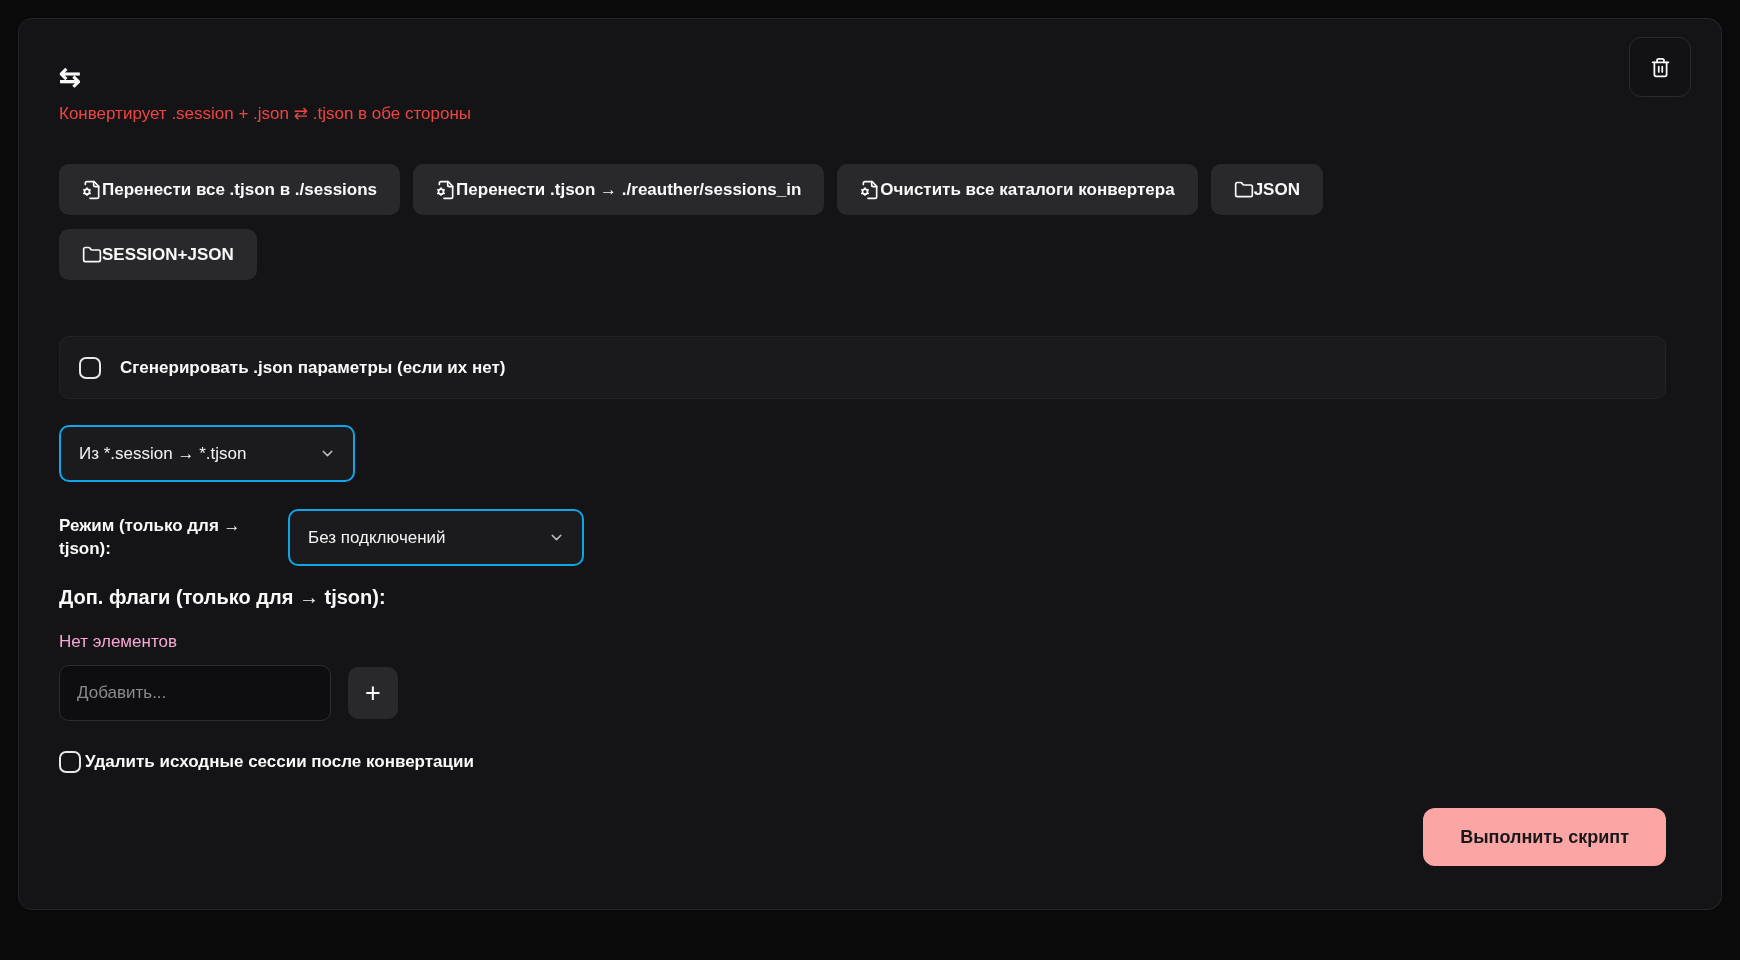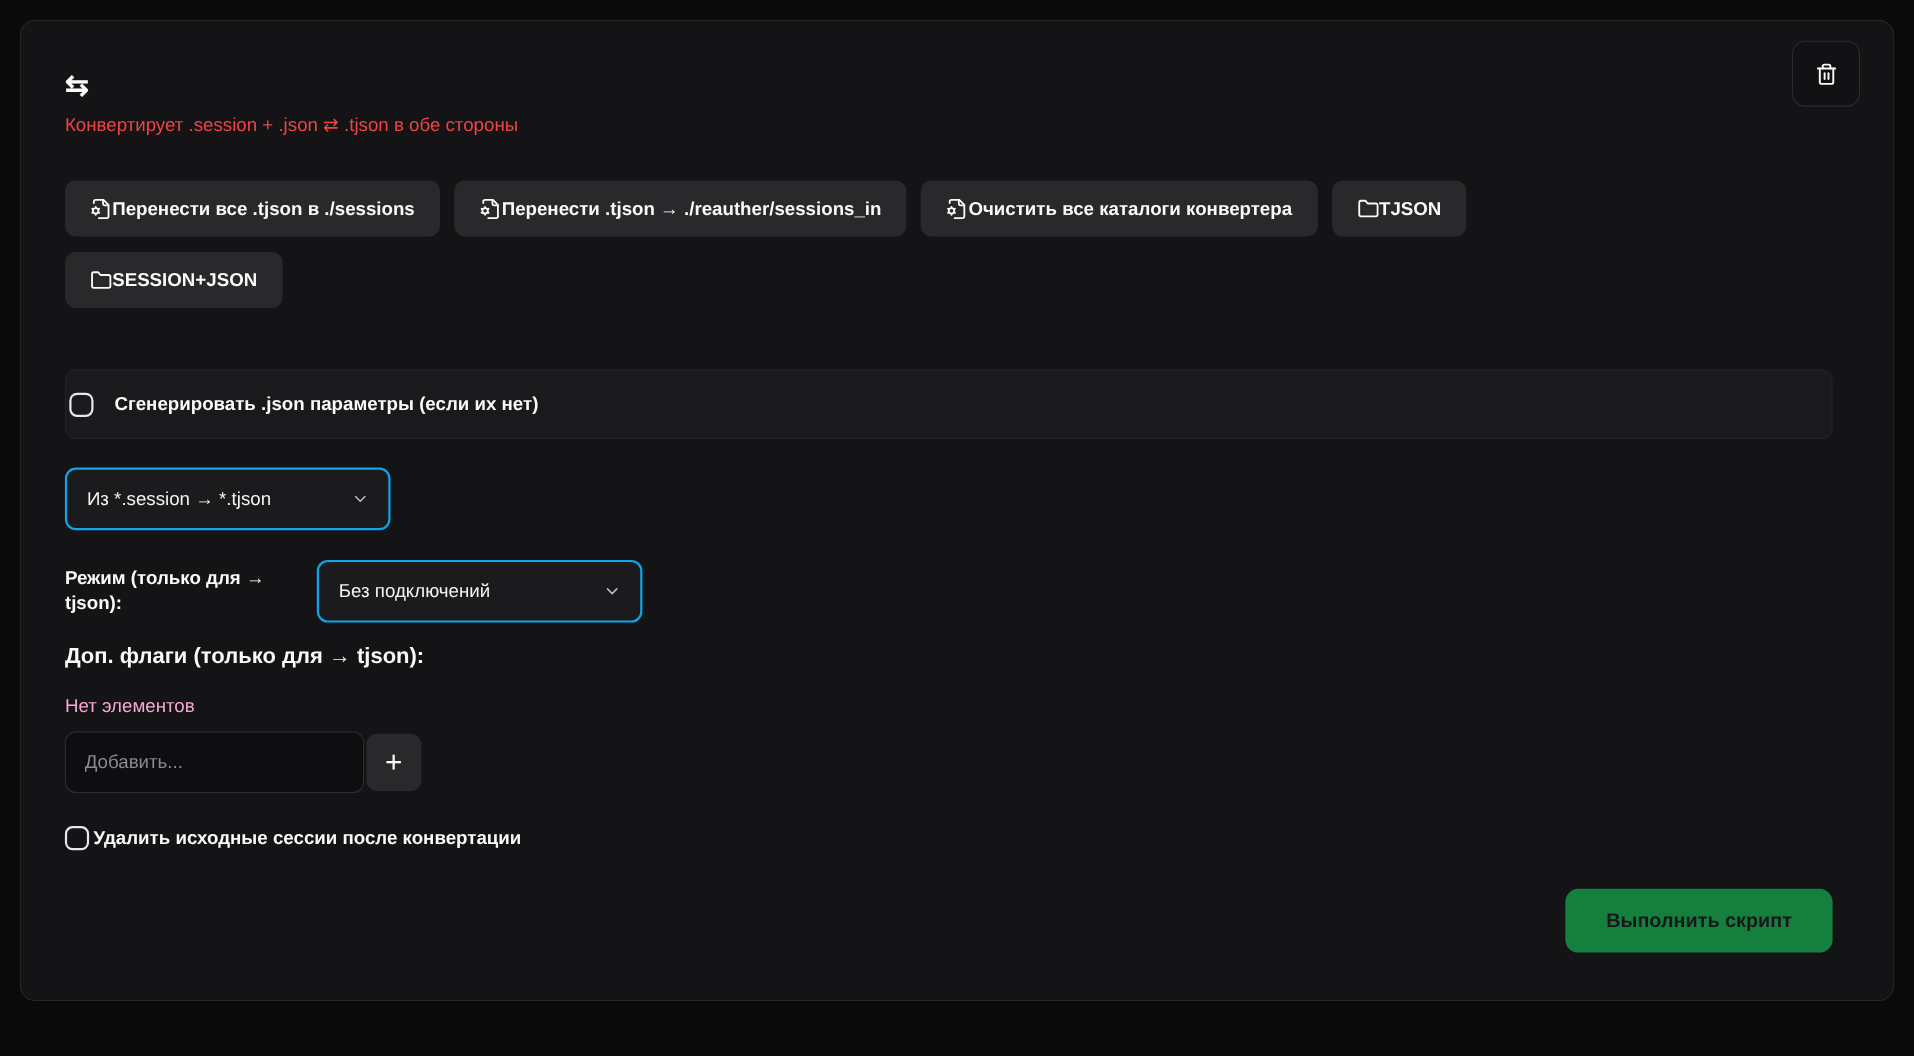--- a/index.html
+++ b/index.html
@@ -57,21 +57,21 @@
   .content { width: 1607px; }
 
   .panel-checkbox {
     margin-top: 56px;
     height: 63px;
     width: 100%;
     background: #1a1a1d;
     border: 1px solid #232327;
     border-radius: 10px;
     display: flex; align-items: center; gap: 19px;
-    padding: 0 3px;
+    padding: 0 19px;
     cursor: pointer;
   }
   .checkbox {
     width: 22px; height: 22px;
     border: 2px solid #e7e7eb;
     border-radius: 7px;
     background: transparent;
     flex: 0 0 auto;
     display: inline-block;
   }
@@ -93,21 +93,21 @@
     display: flex; align-items: center; justify-content: space-between;
     padding: 0 17px 0 18px;
     font-size: 17px; color: #f4f4f5;
     cursor: pointer;
   }
   .select .chev { color: #b9b9bf; display: flex; }
 
   .flags-label { margin-top: 20px; font-size: 20px; font-weight: 700; height: 24px; }
   .empty-text { margin-top: 22px; font-size: 17px; color: #f9a8d4; height: 20px; }
 
-  .add-row { margin-top: 13px; display: flex; align-items: center; gap: 2px; }
+  .add-row { margin-top: 13px; display: flex; align-items: center; gap: 17px; }
   .flag-input {
     width: 272px; height: 56px;
     background: #0e0e10;
     border: 1px solid #2d2d31;
     border-radius: 10px;
     padding: 0 17px;
     color: #fafafa;
     font-family: "Liberation Sans", sans-serif;
     font-size: 17px;
     outline: none;
@@ -127,21 +127,21 @@
   .checkbox-row {
     margin-top: 29px;
     display: flex; align-items: center; gap: 4px;
     cursor: pointer;
     height: 24px;
   }
   .run-row { margin-top: 34px; display: flex; justify-content: flex-end; }
   .run-btn {
     height: 58px;
     padding: 0 37px;
-    background: #15803d;
+    background: #fca5a5;
     color: #18181b;
     border: none;
     border-radius: 12px;
     font-family: "Liberation Sans", sans-serif;
     font-size: 18px; font-weight: 600;
     cursor: pointer;
   }
 </style>
 </head>
 <body>
@@ -220,21 +220,21 @@
         </span>
         <span>Очистить все каталоги конвертера</span>
       </button>
 
       <button class="tool-btn">
         <span style="display:flex;">
           <svg width="20" height="20" viewBox="0 0 24 24" fill="none" stroke="currentColor" stroke-width="2" stroke-linecap="round" stroke-linejoin="round">
             <path d="M20 20a2 2 0 0 0 2-2V8a2 2 0 0 0-2-2h-7.9a2 2 0 0 1-1.69-.9L9.6 3.9A2 2 0 0 0 7.93 3H4a2 2 0 0 0-2 2v13a2 2 0 0 0 2 2Z"></path>
           </svg>
         </span>
-        <span>TJSON</span>
+        <span>JSON</span>
       </button>
 
     </div>
     <div class="toolbar-row">
 
       <button class="tool-btn">
         <span style="display:flex;">
           <svg width="20" height="20" viewBox="0 0 24 24" fill="none" stroke="currentColor" stroke-width="2" stroke-linecap="round" stroke-linejoin="round">
             <path d="M20 20a2 2 0 0 0 2-2V8a2 2 0 0 0-2-2h-7.9a2 2 0 0 1-1.69-.9L9.6 3.9A2 2 0 0 0 7.93 3H4a2 2 0 0 0-2 2v13a2 2 0 0 0 2 2Z"></path>
           </svg>

